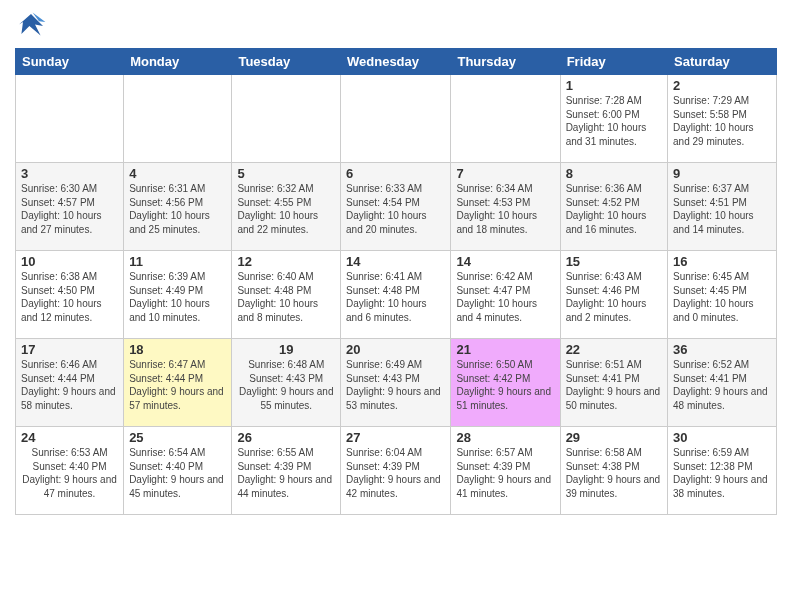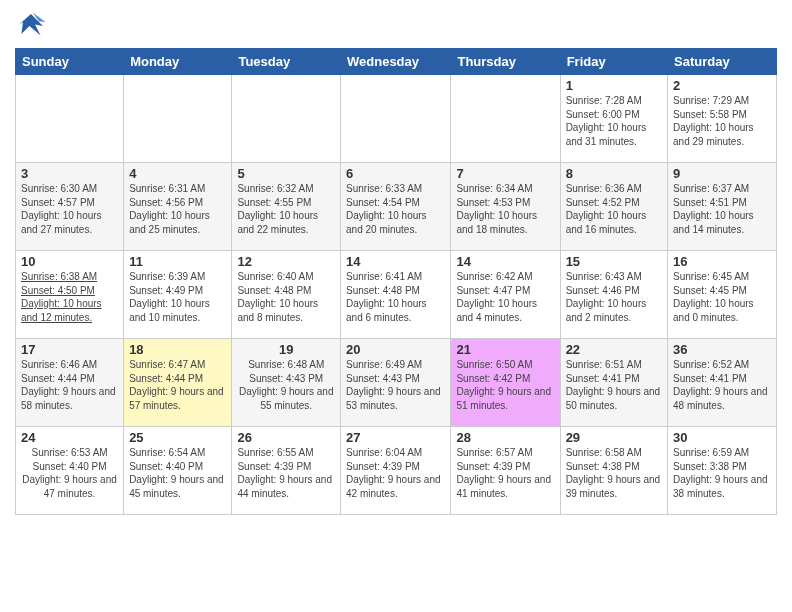--- a/index.html
+++ b/index.html
@@ -149,21 +149,21 @@
           <td style="background: rgb(245, 245, 245);">
             <span class="day-num">9</span>
             <div class="day-info" style="white-space: pre-line;">Sunrise: 6:37 AM
 Sunset: 4:51 PM
 Daylight: 10 hours and 14 minutes.</div>
           </td>
         </tr>
         <tr>
           <td>
             <span class="day-num">10</span>
-            <div class="day-info" style="white-space: pre-line; text-decoration: underline;">Sunrise: 6:38 AM
+            <div class="day-info" style="white-space: pre-line;">Sunrise: 6:38 AM
 Sunset: 4:50 PM
 Daylight: 10 hours and 12 minutes.</div>
           </td>
           <td>
             <span class="day-num">11</span>
             <div class="day-info" style="white-space: pre-line;">Sunrise: 6:39 AM
 Sunset: 4:49 PM
 Daylight: 10 hours and 10 minutes.</div>
           </td>
           <td>
@@ -274,19 +274,19 @@
           </td>
           <td>
             <span class="day-num">29</span>
             <div class="day-info" style="white-space: pre-line;">Sunrise: 6:58 AM
 Sunset: 4:38 PM
 Daylight: 9 hours and 39 minutes.</div>
           </td>
           <td>
             <span class="day-num">30</span>
             <div class="day-info" style="white-space: pre-line;">Sunrise: 6:59 AM
-Sunset: 3:38 PM
+Sunset: 12:38 PM
 Daylight: 9 hours and 38 minutes.</div>
           </td>
         </tr>
       </tbody>
   </table>
 </div>
 
 </body></html>

